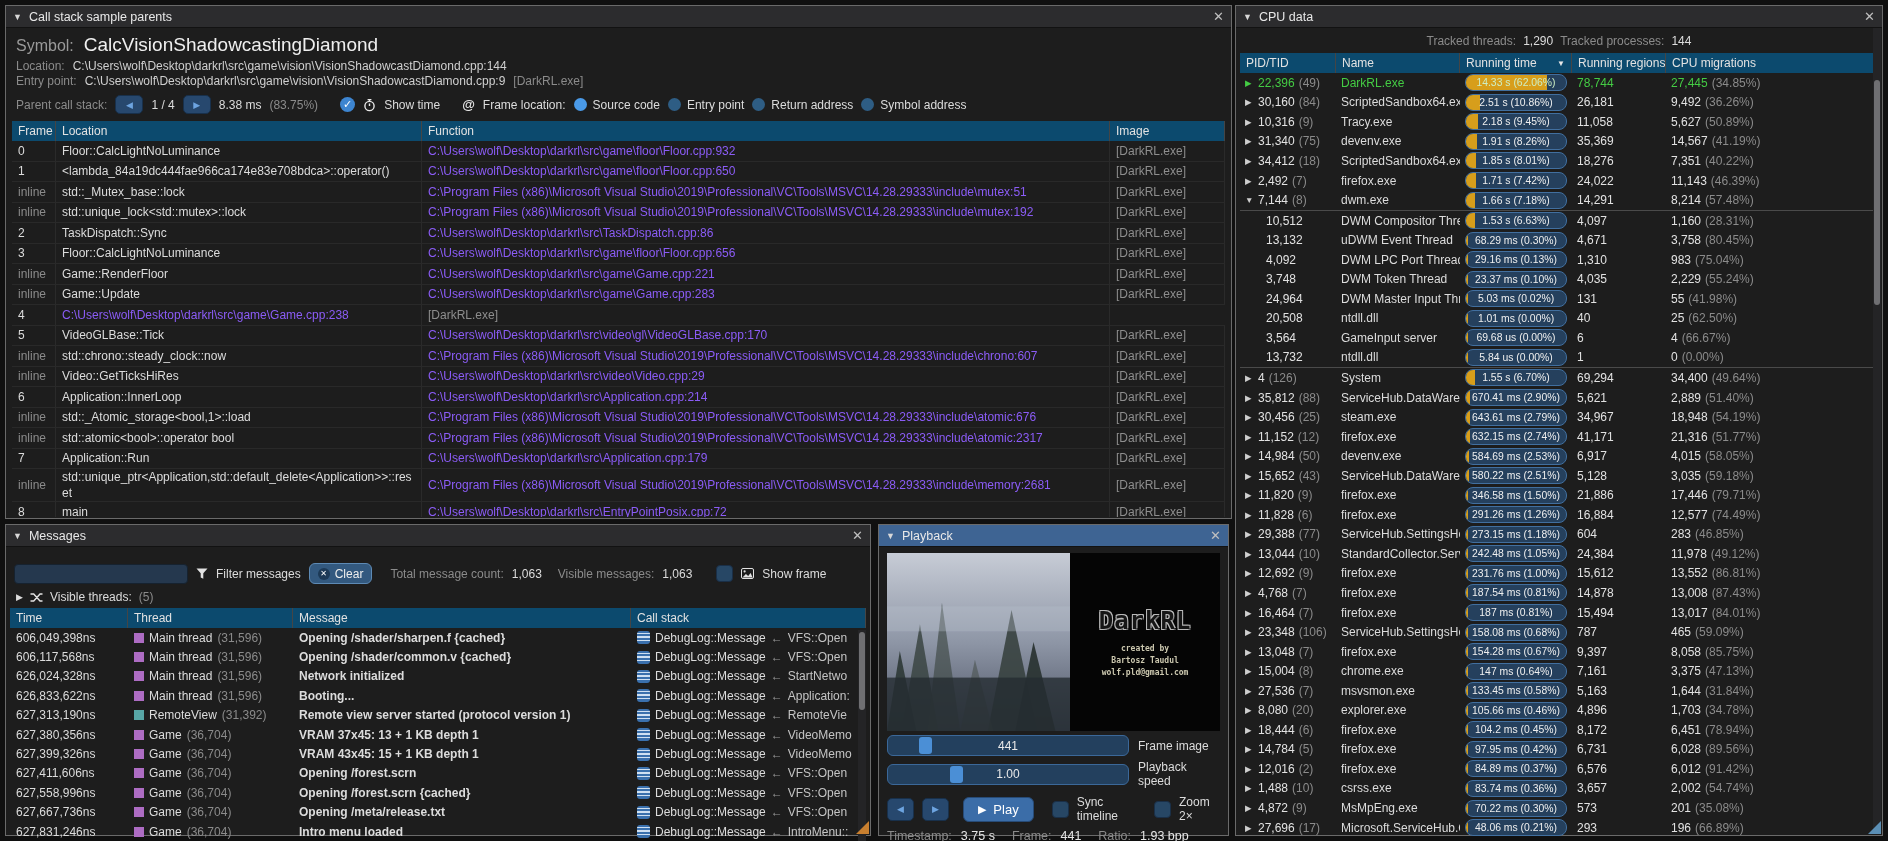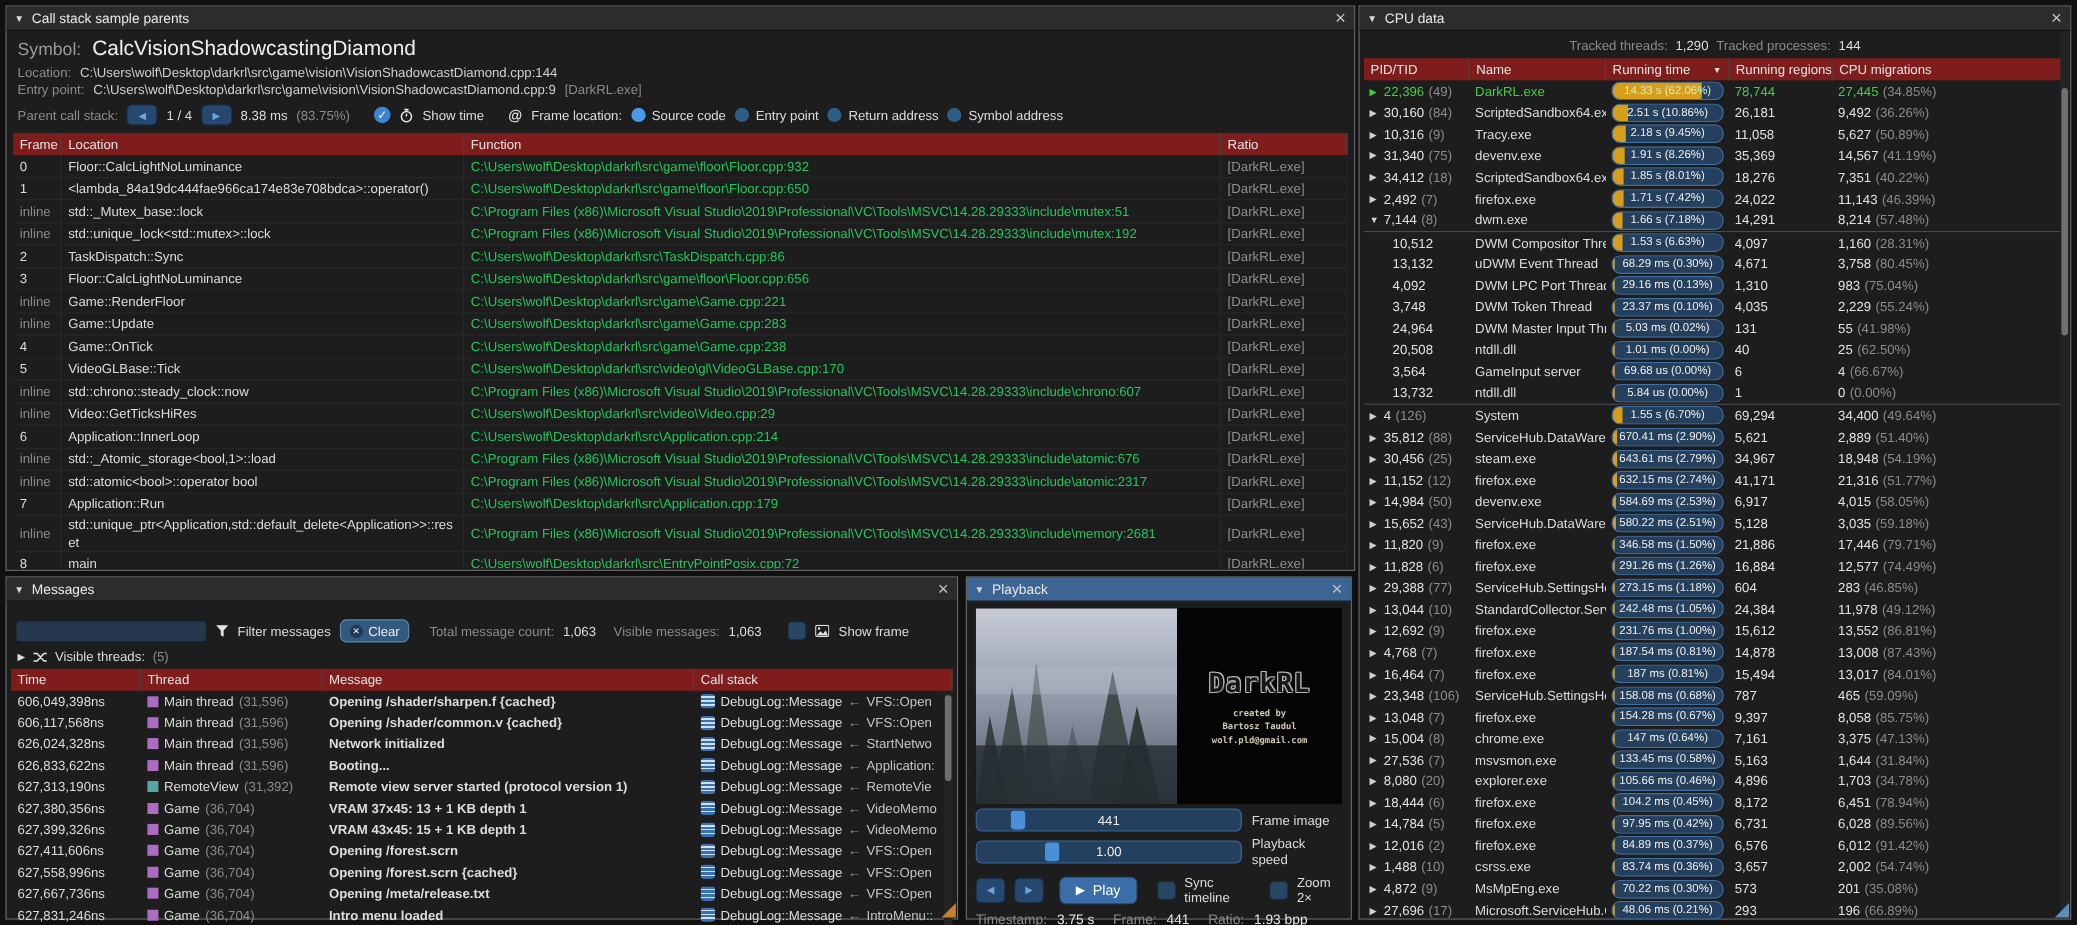--- a/index.html
+++ b/index.html
@@ -22,27 +22,27 @@
   .info-label{color:#8b8b8b;}
   .info-val{color:#cfcfcf;}
   .cs-toolbar{display:flex;align-items:center;gap:8px;padding:6px 10px 5px 10px;}
   .navbtn{width:26px;height:17px;background:#27486e;border:1px solid #18304b;border-radius:5px;display:flex;align-items:center;justify-content:center;color:#6da4e0;font-size:9px;cursor:pointer;}
   .checkcircle{width:15px;height:15px;border-radius:50%;background:#3d85d0;color:#fff;font-size:11px;display:flex;align-items:center;justify-content:center;}
   .radio{width:13px;height:13px;border-radius:50%;background:#2e5d84;display:inline-block;}
   .radio.sel{background:#4a9ae8;}
   .radio-item{display:flex;align-items:center;gap:6px;}
   .at-icon{color:#e6e6e6;font-weight:bold;font-size:13px;}
   .grid-table{margin:2px 6px 0 6px;}
-  .thead{display:grid;background:#7f1d1d;color:#e2e2e2;height:20px;align-items:center;}
+  .thead{display:grid;background:#0c4a6e;color:#e2e2e2;height:20px;align-items:center;}
   .thead>div{padding:0 6px;border-right:1px solid #454545;height:100%;display:flex;align-items:center;gap:4px;overflow:hidden;white-space:nowrap;}
   .cs-cols{grid-template-columns:44px 366px 688px 1fr;}
   #cs-body{height:376px;overflow:hidden;}
   .cs-row{display:grid;grid-template-columns:44px 366px 688px 1fr;border-bottom:1px solid #292929;min-height:19.5px;align-items:center;}
   .cs-row>div{padding:0 6px;border-right:1px solid #2a2a2a;overflow:hidden;white-space:nowrap;align-self:stretch;display:flex;align-items:center;}
-  .cs-row .c-loc{color:#22c55e;}
+  .cs-row .c-loc{color:#8b5cf6;}
   .cs-row .c-img{color:#8e8e8e;}
   .cs-row.wrap>div{white-space:normal;word-break:break-all;line-height:16px;}
   
   #messages{left:5px;top:524px;width:866px;height:312px;}
   .msg-filterrow{display:flex;align-items:center;gap:8px;padding:16px 8px 4px 8px;}
   .filter-input{width:172px;height:18px;background:#25384e;border:1px solid #16222f;border-radius:4px;}
   .btn-clear{display:flex;align-items:center;gap:5px;background:#33597f;border:1px solid #5d8ab5;border-radius:6px;color:#eee;height:19px;padding:0 8px;cursor:pointer;}
   .clear-x{width:12px;height:12px;border-radius:50%;background:#1d3platform;background:#1d3a57;color:#fff;font-size:8px;display:flex;align-items:center;justify-content:center;}
   .checkbox{width:15px;height:15px;border-radius:4px;background:#274765;border:1px solid #1a2f47;display:inline-block;flex:none;}
   .threads-row{display:flex;align-items:center;gap:7px;padding:2px 8px 4px 10px;}
@@ -155,21 +155,21 @@
     <span class="radio-item">
         <span class="radio"></span>
         <span>Symbol address</span>
       </span>
   </div>
   <div class="grid-table">
     <div class="thead cs-cols">
       <div>Frame</div>
       <div>Location</div>
       <div>Function</div>
-      <div>Ratio</div>
+      <div>Image</div>
     </div>
     <div id="cs-body">
         <div class="cs-row">
           <div class="c-frame">0</div>
           <div class="c-fn">Floor::CalcLightNoLuminance</div>
           <div class="c-loc">C:\Users\wolf\Desktop\darkrl\src\game\floor\Floor.cpp:932</div>
           <div class="c-img">[DarkRL.exe]</div>
         </div>
         <div class="cs-row">
           <div class="c-frame">1</div>
@@ -208,21 +208,20 @@
           <div class="c-img">[DarkRL.exe]</div>
         </div>
         <div class="cs-row">
           <div class="c-frame dim">inline</div>
           <div class="c-fn">Game::Update</div>
           <div class="c-loc">C:\Users\wolf\Desktop\darkrl\src\game\Game.cpp:283</div>
           <div class="c-img">[DarkRL.exe]</div>
         </div>
         <div class="cs-row">
           <div class="c-frame">4</div>
-          <div class="c-fn">Game::OnTick</div>
           <div class="c-loc">C:\Users\wolf\Desktop\darkrl\src\game\Game.cpp:238</div>
           <div class="c-img">[DarkRL.exe]</div>
         </div>
         <div class="cs-row">
           <div class="c-frame">5</div>
           <div class="c-fn">VideoGLBase::Tick</div>
           <div class="c-loc">C:\Users\wolf\Desktop\darkrl\src\video\gl\VideoGLBase.cpp:170</div>
           <div class="c-img">[DarkRL.exe]</div>
         </div>
         <div class="cs-row">

